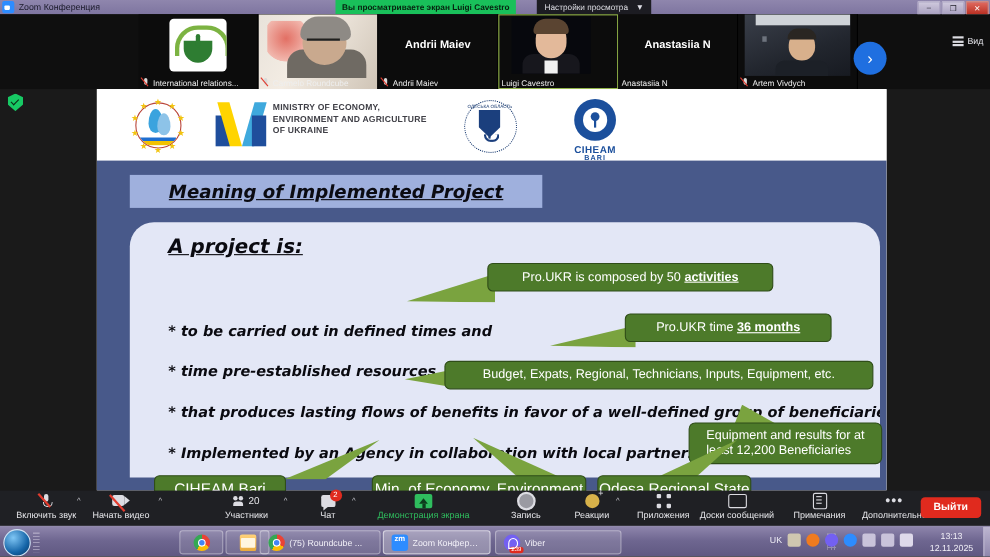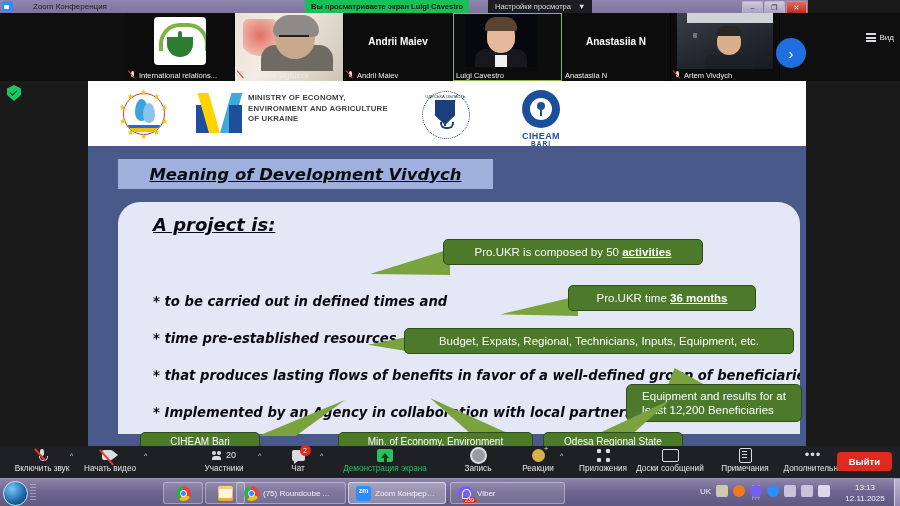--- a/index.html
+++ b/index.html
@@ -4,23 +4,23 @@
 <style>
   html,body{margin:0;padding:0;}
   body{
     width:900px;height:506px;overflow:hidden;
     font-family:"Liberation Sans","DejaVu Sans",sans-serif;
     background:#111;
   }
   #app{position:relative;width:900px;height:506px;overflow:hidden;background:#1a1a1a;}
 
   
-  .titlebar{position:absolute;left:0;top:0;width:808px;height:13px;
+  .titlebar{position:absolute;left:0;top:0;width:900px;height:13px;
     background:linear-gradient(#8f86ad,#7e75a0);
-    display:flex;align-items:center;gap:16px;}
+    display:flex;align-items:center;}
   .tb-appicon{width:11px;height:11px;margin-left:2px;border-radius:2px;
     background:#2d8cff;position:relative;flex:none;}
   .tb-appicon:after{content:"";position:absolute;left:2px;top:3.5px;width:5px;height:4px;
     background:#fff;border-radius:1px;}
   .tb-title{font-size:8px;color:#1a1a2a;margin-left:4px;white-space:nowrap;}
   .tb-greenbar{position:absolute;left:305px;top:0;height:13px;background:#19c05a;
     display:flex;align-items:center;padding:0 6px;}
   .tb-greenbar span{font-size:7.5px;color:#06210f;white-space:nowrap;font-weight:600;}
   .tb-viewsettings{position:absolute;left:488px;top:0;height:13px;background:#1c1c22;
     display:flex;align-items:center;padding:0 7px;gap:7px;}
@@ -192,21 +192,21 @@
      clip-path:polygon(100% 0,100% 100%,0 96%);}
   .t2{left:500px;top:296px;width:78px;height:20px;
      clip-path:polygon(100% 0,100% 100%,0 92%);}
   .t3{left:368px;top:336px;width:44px;height:16px;
      clip-path:polygon(100% 0,100% 100%,0 55%);}
   .t4{left:666px;top:368px;width:48px;height:22px;
      clip-path:polygon(0 100%,100% 100%,18% 0);}
 
   
   .botbox{position:absolute;background:#4d7a2a;border:1.5px solid #2f4d18;border-radius:5px;
-     color:#fff;font-size:10px;text-align:center;padding-top:3px;box-sizing:border-box;
+     color:#fff;font-size:14px;text-align:center;padding-top:3px;box-sizing:border-box;
      white-space:nowrap;overflow:hidden;}
   .bb1{left:140px;top:432px;width:120px;height:26px;}
   .bb2{left:338px;top:432px;width:195px;height:26px;}
   .bb3{left:543px;top:432px;width:140px;height:26px;}
   .btail{position:absolute;background:#7aa33f;}
   .bt1{left:200px;top:400px;width:145px;height:36px;clip-path:polygon(100% 0,66% 100%,40% 100%);}
   .bt2{left:430px;top:398px;width:120px;height:38px;clip-path:polygon(0 0,70% 100%,36% 100%);}
   .bt3{left:560px;top:400px;width:110px;height:36px;clip-path:polygon(100% 0,30% 100%,64% 100%);}
 
   
@@ -339,21 +339,21 @@
       <div class="tile">
         <div class="photo1">
           <div class="blob"></div>
             <div class="body"></div>
             <div class="head"></div>
           <div class="hair"></div>
             <div class="glass"></div>
         </div>
         <div class="namebar">
           <div class="mutedmic"></div>
-          <div class="pname">Carmelo Sigliuzzo</div>
+          <div class="pname">Carmelo Roundcube</div>
         </div>
       </div>
 
       <div class="tile">
         <div class="centered-name">Andrii Maiev</div>
         <div class="namebar">
           <div class="mutedmic"></div>
           <div class="pname">Andrii Maiev</div>
         </div>
       </div>
@@ -451,21 +451,21 @@
         <div class="ci-circ"></div>
           <div class="ci-inner"></div>
           <div class="ci-tree"></div>
         <div class="ci-t1">CIHEAM</div>
         <div class="ci-t2">BARI</div>
       </div>
     </div>
 
     <div class="slide-body">
       <div class="slide-titlebox">
-        <span>Meaning of Development Vivdych</span>
+        <span>Meaning of Implemented Project</span>
       </div>
 
       <div class="card">
         <h2>A project is:</h2>
         <div class="bullet b2">* to be carried out in defined times and</div>
         <div class="bullet b3">* time pre-established resources</div>
         <div class="bullet b4">* that produces lasting flows of benefits in favor of a well-defined group of beneficiaries</div>
         <div class="bullet b5">* Implemented by an Agency in collaboration with local partners</div>
       </div>
     </div>

